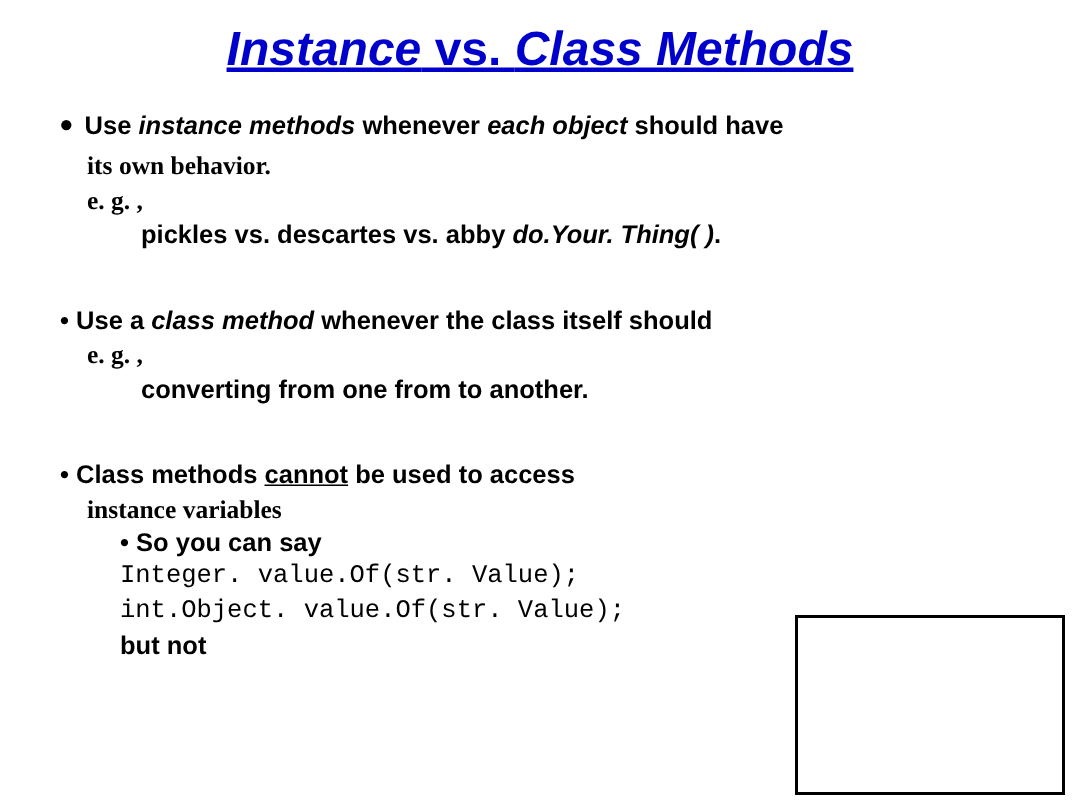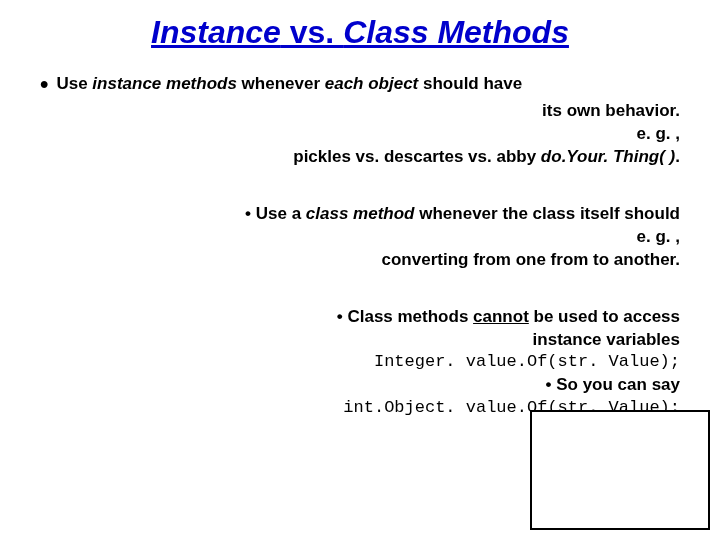--- a/index.html
+++ b/index.html
@@ -1,15 +1,15 @@
 <!DOCTYPE html>
 <html><head>
 <meta charset="utf-8">
 <style>
-  * { margin: 0; padding: 0; box-sizing: border-box; text-align: right; }
+  * { margin: 0; padding: 0; box-sizing: border-box; }
   body {
     width: 720px;
     height: 540px;
     background: #fff;
     font-family: Arial, Helvetica, sans-serif;
     position: relative;
     overflow: hidden;
   }
   .title {
     text-align: center;
@@ -36,20 +36,21 @@
     align-items: flex-start;
     gap: 8px;
     margin-bottom: 4px;
   }
   .dot {
     font-size: 24px;
     line-height: 0.9;
   }
   .sub {
     padding-left: 18px;
+    font-family: Liberation Serif, serif;
   }
   .sub2 {
     padding-left: 54px;
   }
   .sub3 {
     padding-left: 40px;
   }
   .section {
     margin-bottom: 34px;
   }
@@ -98,23 +99,23 @@
     </div>
     <div class="sub">e. g. ,</div>
     <div class="sub2">converting from one from to another.</div>
   </div>
 
   <div class="section" style="margin-bottom:0;">
     <div>
       <span>• </span><span>Class methods </span><span class="under">cannot</span><span> be used to access</span>
     </div>
     <div class="sub">instance variables</div>
-    <div class="sub3 mono">Integer. value.Of(str. Value);</div>
     <div class="sub3">
       <span>• </span><span>So you can say</span>
     </div>
+    <div class="sub3 mono">Integer. value.Of(str. Value);</div>
     <div class="sub3 mono">int.Object. value.Of(str. Value);</div>
     <div class="sub3">but not</div>
   </div>
 
 </div>
 
 <div class="bottom-box"></div>
 
 </body></html>

